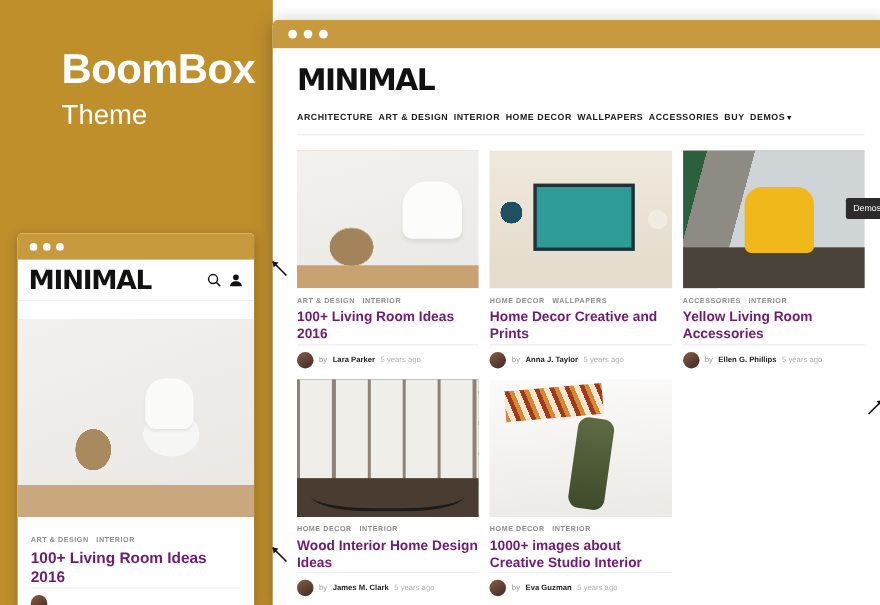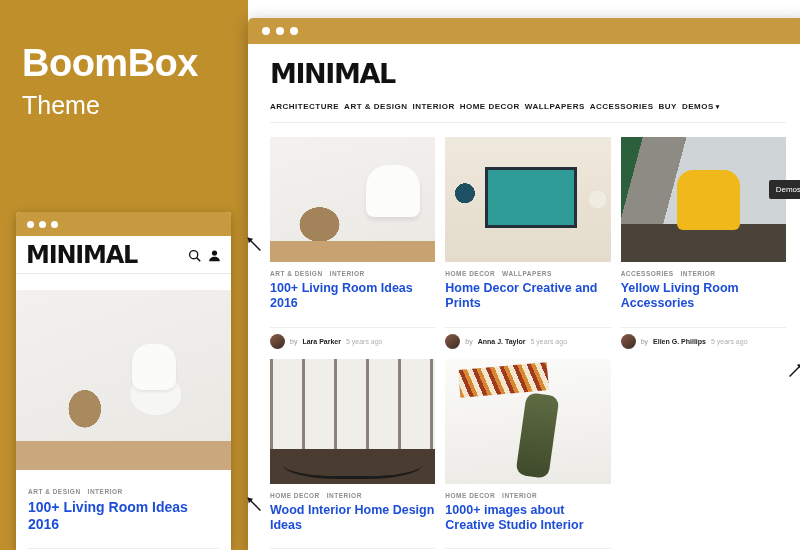--- a/index.html
+++ b/index.html
@@ -12,21 +12,21 @@
 
   .stage { position: relative; width: 800px; height: 550px; overflow: hidden; }
 
   
   .gold-panel {
     position: absolute; left: 0; top: 0;
     width: 248px; height: 550px;
     background: #bf8f2c;
   }
   .brand-block {
-    position: absolute; left: 22px; top: 44px; width: 210px;
+    position: absolute; left: 56px; top: 44px; width: 210px;
   }
   .brand-title {
     font-size: 38px; font-weight: bold; color: #ffffff;
     letter-spacing: -0.5px; line-height: 1.05;
   }
   .brand-sub {
     font-size: 25px; color: #ffffff; font-weight: 300;
     margin-top: 8px; line-height: 1.1;
   }
   .brand-by {
@@ -121,22 +121,22 @@
   .card { width: 100%; }
   .card-img {
     width: 100%; height: 125px; background: #e9e9e9;
     background-size: cover;
   }
   .cats { margin-top: 8px; display: flex; gap: 7px; }
   .cats span {
     font-size: 6.5px; font-weight: bold; letter-spacing: .5px; color: #8d8d8d;
   }
   .card-title {
-    font-size: 12.5px; font-weight: bold; color: #1d4ed8;
-    line-height: 1.22; margin-top: 4px; padding-bottom: 15px;
+    font-size: 12.5px; font-weight: bold; color: #701a75;
+    line-height: 1.22; margin-top: 4px; padding-bottom: 1px;
     border-bottom: 1px solid #ededed;
   }
   .byline { display: flex; align-items: center; gap: 5px; margin-top: 6px; }
   .avatar {
     width: 15px; height: 15px; border-radius: 50%;
     background: linear-gradient(145deg,#8a5c46,#3a2a24); flex: 0 0 auto;
   }
   .by-label { font-size: 7px; color: #999; }
   .by-name { font-size: 7px; font-weight: bold; color: #222; }
   .by-time { font-size: 7px; color: #b0b0b0; }

